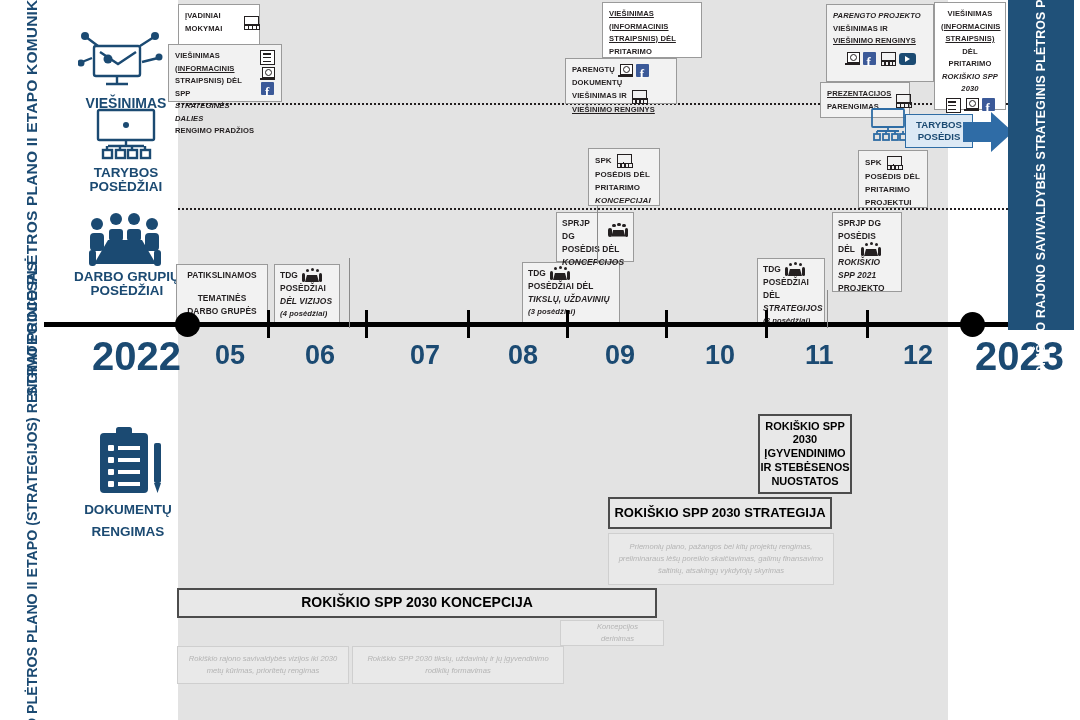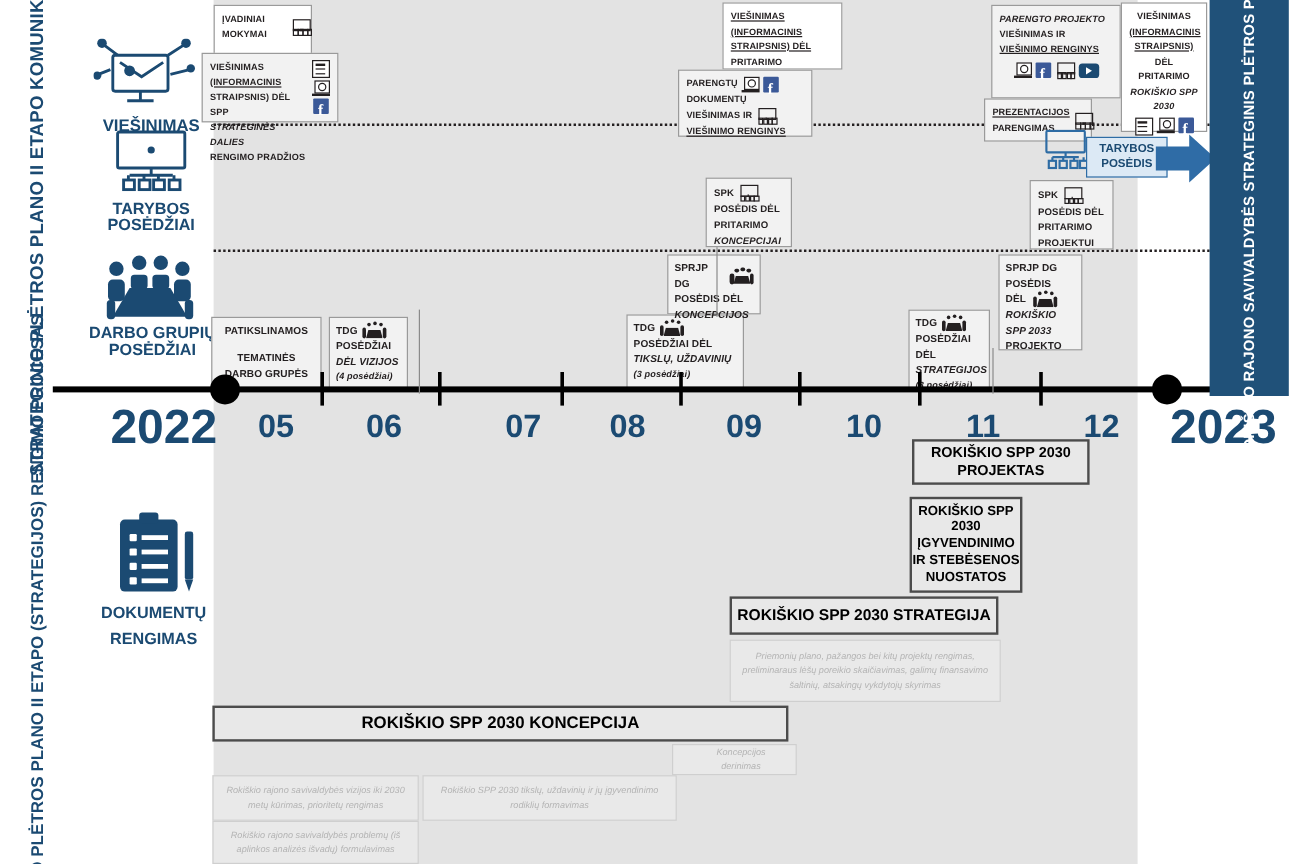--- a/index.html
+++ b/index.html
@@ -294,21 +294,21 @@
       <span class="ic ic-paper"></span>
       <span class="ic ic-lap">
           <i class="scr"></i>
           <i class="glb"></i>
           <i class="base"></i>
         </span>
       <span class="ic ic-fb"></span>
     </div>
   </div>
 
-  <div class="cbox" style="left:565px;top:58px;width:112px;height:56px;">
+  <div class="cbox" style="left:565px;top:58px;width:112px;height:46px;">
     <div style="display:flex;align-items:center;gap:3px;">
       <span>PARENGTŲ</span>
       <span class="ic ic-lap">
           <i class="scr"></i>
           <i class="glb"></i>
           <i class="base"></i>
         </span>
       <span class="ic ic-fb"></span>
     </div>
     <div>DOKUMENTŲ</div>
@@ -524,67 +524,65 @@
       <span class="ic ic-people">
         <i class="hd" style="left:4px"></i>
           <i class="hd" style="left:9px;top:-1px"></i>
           <i class="hd" style="left:14px"></i>
         <i class="sd" style="left:0"></i>
           <i class="sd" style="right:0"></i>
           <i class="tb"></i>
       </span>
     </div>
     <div class="ital">ROKIŠKIO</div>
-    <div class="ital">SPP 2033</div>
+    <div class="ital">SPP 2021</div>
     <div>PROJEKTO</div>
   </div>
 
   <div class="axis"></div>
   <div class="dot" style="left:175px;top:312px;"></div>
   <div class="dot" style="left:960px;top:312px;"></div>
 
   <div class="tick" style="left:267px;top:310px;height:28px;"></div>
   <div class="tick" style="left:365px;top:310px;height:28px;"></div>
   <div class="tick" style="left:467px;top:310px;height:28px;"></div>
   <div class="tick" style="left:566px;top:310px;height:28px;"></div>
   <div class="tick" style="left:665px;top:310px;height:28px;"></div>
   <div class="tick" style="left:765px;top:310px;height:28px;"></div>
   <div class="tick" style="left:866px;top:310px;height:28px;"></div>
 
   <div class="yearlbl" style="left:92px;top:336px;">2022</div>
   <div class="yearlbl" style="left:975px;top:336px;">2023</div>
 
   <div class="monthlbl" style="left:215px;top:342px;">05</div>
   <div class="monthlbl" style="left:305px;top:342px;text-align:right;">06</div>
-  <div class="monthlbl" style="left:421px;top:342px;">07</div>
+  <div class="monthlbl" style="left:410px;top:342px;">07</div>
   <div class="monthlbl" style="left:508px;top:342px;">08</div>
   <div class="monthlbl" style="left:605px;top:342px;">09</div>
   <div class="monthlbl" style="left:705px;top:342px;">10</div>
   <div class="monthlbl" style="left:805px;top:342px;">11</div>
   <div class="monthlbl" style="left:903px;top:342px;">12</div>
 
   <div class="banner">
     <span class="vtext">PARENGTAS ROKIŠKIO RAJONO SAVIVALDYBĖS STRATEGINIS PLĖTROS PLANAS  IKI 2030 METŲ</span>
   </div>
 
-  <div class="dbox" style="left:760px;top:366px;width:148px;height:38px;font-size:12px;">ROKIŠKIO SPP 2030 PROJEKTAS</div>
 
   <div class="dbox" style="left:758px;top:414px;width:94px;height:80px;font-size:11px;">ROKIŠKIO SPP 2030 ĮGYVENDINIMO IR STEBĖSENOS NUOSTATOS</div>
 
   <div class="dbox" style="left:608px;top:497px;width:224px;height:32px;font-size:13px;">ROKIŠKIO SPP 2030 STRATEGIJA</div>
 
   <div class="dbox" style="left:177px;top:588px;width:480px;height:30px;font-size:14px;">ROKIŠKIO SPP 2030 KONCEPCIJA</div>
 
   <div class="fbox" style="left:608px;top:533px;width:226px;height:52px;">Priemonių plano, pažangos bei kitų projektų rengimas, preliminaraus lėšų poreikio skaičiavimas, galimų finansavimo šaltinių, atsakingų vykdytojų skyrimas</div>
 
   <div class="fbox" style="left:560px;top:620px;width:104px;height:26px;padding-left:19px;">Koncepcijos derinimas</div>
 
   <div class="fbox" style="left:177px;top:646px;width:172px;height:38px;">Rokiškio rajono savivaldybės vizijos iki 2030 metų kūrimas, prioritetų rengimas</div>
 
   <div class="fbox" style="left:352px;top:646px;width:212px;height:38px;">Rokiškio SPP 2030 tikslų, uždavinių ir jų įgyvendinimo rodiklių formavimas</div>
 
-  <div class="fbox" style="left:177px;top:684px;width:172px;height:36px;">Rokiškio rajono savivaldybės problemų (iš aplinkos analizės išvadų) formulavimas</div>
 
   <div class="conn" style="left:349px;top:258px;width:1.2px;height:70px;"></div>
   <div class="conn" style="left:597px;top:206px;width:1.2px;height:58px;"></div>
   <div class="conn" style="left:827px;top:290px;width:1.2px;height:38px;"></div>
 
 </div>
 
 </body></html>

